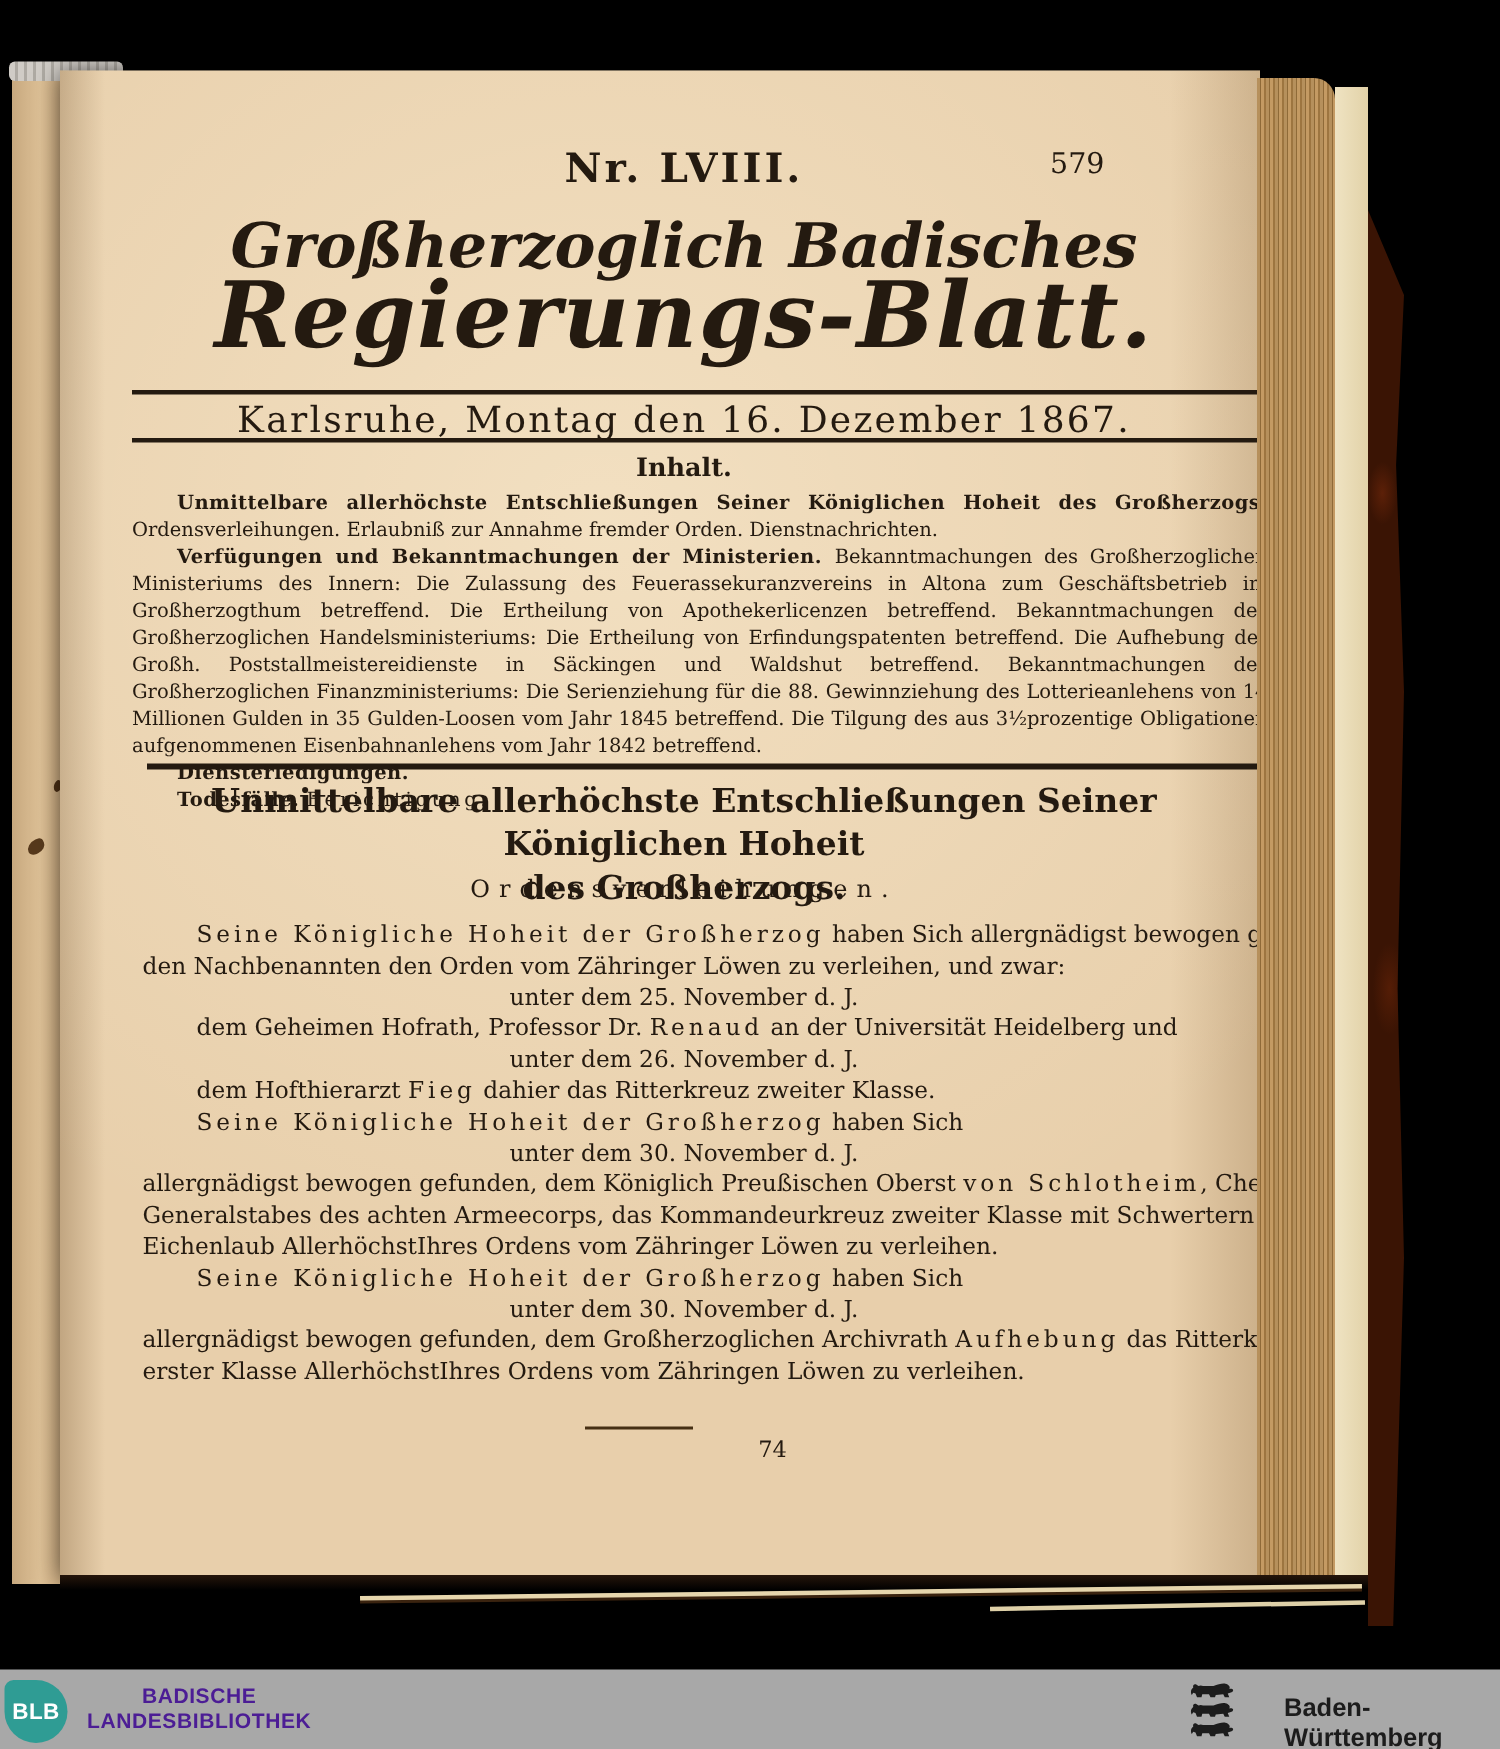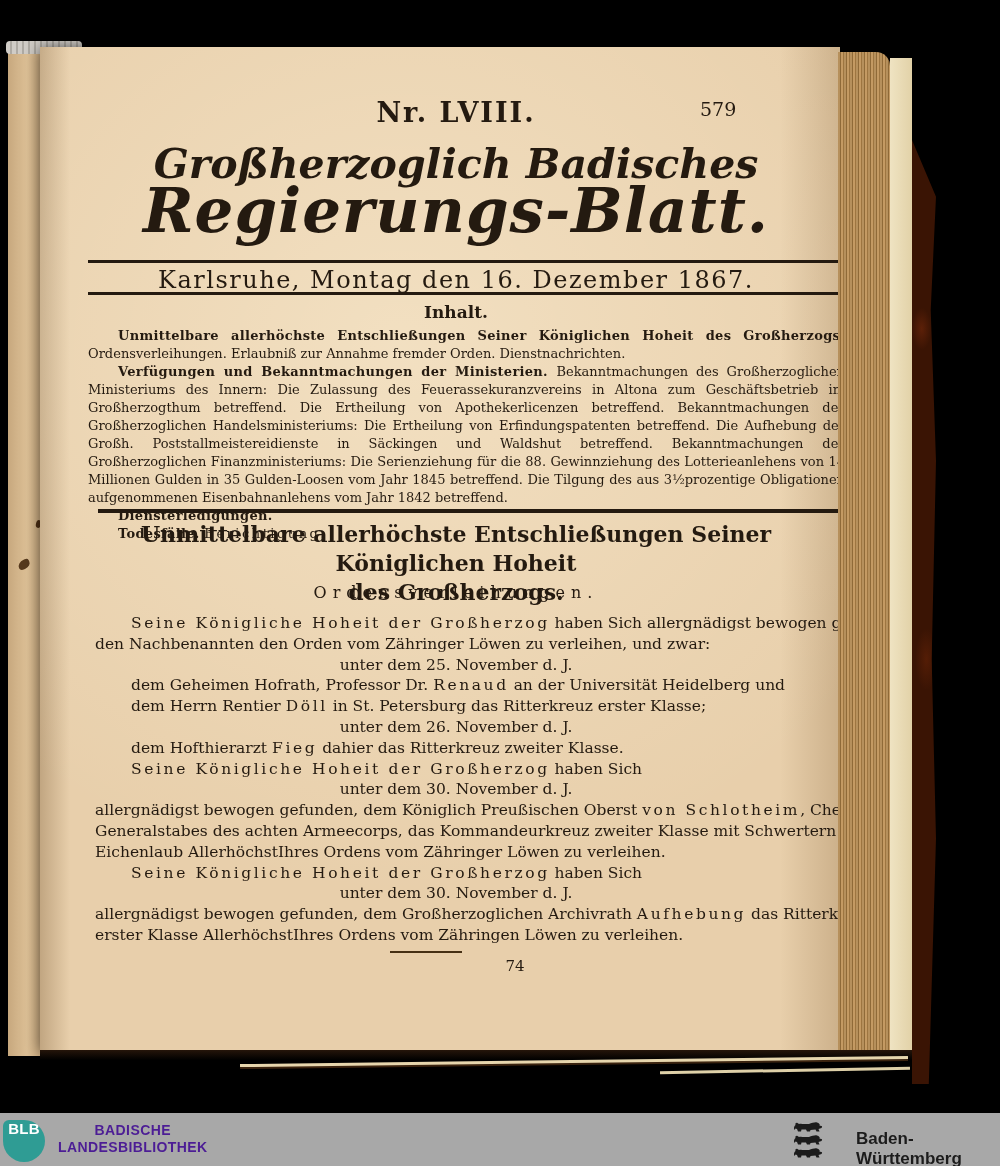--- a/index.html
+++ b/index.html
@@ -59,21 +59,21 @@
   .bl-indent{padding-left:36px;}
   .bl-center{text-align:center;}
   .sp{letter-spacing:2.6px;}
   .short-rule{left:350px;top:904px;width:72px;height:2px;background:#4a3category018;background:#463014;}
   .foot-no{left:430px;top:910px;width:90px;text-align:center;font-size:15px;}
 
   
   .footer{position:absolute;left:0;top:1113px;width:1000px;height:53px;background:var(--footer-bg,#a8a8a8);
           font-family:"Liberation Sans", sans-serif;display:flex;align-items:center;}
   .blb-logo{position:absolute;left:3px;top:7px;width:42px;height:42px;background:var(--logo-teal,#2f9c94);
-            border-radius:6px 50% 50% 50%;display:flex;justify-content:center;}
+            border-radius:6px 50% 50% 50%;display:flex;align-items:center;justify-content:center;}
   .blb-logo span{color:#fff;font-weight:bold;font-size:15px;letter-spacing:.3px;}
   .lib-name{position:absolute;left:58px;top:9px;color:#4c1d95;font-weight:bold;font-size:14px;line-height:17px;letter-spacing:.4px;text-align:center;}
   .arms{position:absolute;left:792px;top:8px;width:32px;height:38px;}
   .state-name{position:absolute;left:832px;top:16px;color:#1c1c1c;font-weight:600;font-size:17px;margin-left:24px;}
 </style>
 </head>
 <body>
 
 <div class="stage">
 
@@ -107,21 +107,20 @@
       <div>Unmittelbare allerhöchste Entschließungen Seiner Königlichen Hoheit</div>
       <div>des Großherzogs.</div>
     </div>
     <div class="abs sub-head">Ordensverleihungen.</div>
 
     <div class="abs body-lines">
         <div class="bl bl-indent"><span class="sp">Seine Königliche Hoheit der Großherzog</span><span> haben Sich allergnädigst bewogen gefunden,</span></div>
         <div class="bl bl-flush"><span>den Nachbenannten den Orden vom Zähringer Löwen zu verleihen, und zwar:</span></div>
         <div class="bl bl-center"><span>unter dem 25. November d. J.</span></div>
         <div class="bl bl-indent"><span>dem Geheimen Hofrath, Professor Dr. </span><span class="sp">Renaud</span><span> an der Universität Heidelberg und</span></div>
-        <div class="bl bl-indent"><span>dem Herrn Rentier </span><span class="sp">Döll</span><span> in St. Petersburg das Ritterkreuz erster Klasse;</span></div>
         <div class="bl bl-center"><span>unter dem 26. November d. J.</span></div>
         <div class="bl bl-indent"><span>dem Hofthierarzt </span><span class="sp">Fieg</span><span> dahier das Ritterkreuz zweiter Klasse.</span></div>
         <div class="bl bl-indent"><span class="sp">Seine Königliche Hoheit der Großherzog</span><span> haben Sich</span></div>
         <div class="bl bl-center"><span>unter dem 30. November d. J.</span></div>
         <div class="bl bl-flush"><span>allergnädigst bewogen gefunden, dem Königlich Preußischen Oberst </span><span class="sp">von Schlotheim</span><span>, Chef des</span></div>
         <div class="bl bl-flush"><span>Generalstabes des achten Armeecorps, das Kommandeurkreuz zweiter Klasse mit Schwertern und</span></div>
         <div class="bl bl-flush"><span>Eichenlaub AllerhöchstIhres Ordens vom Zähringer Löwen zu verleihen.</span></div>
         <div class="bl bl-indent"><span class="sp">Seine Königliche Hoheit der Großherzog</span><span> haben Sich</span></div>
         <div class="bl bl-center"><span>unter dem 30. November d. J.</span></div>
         <div class="bl bl-flush"><span>allergnädigst bewogen gefunden, dem Großherzoglichen Archivrath </span><span class="sp">Aufhebung</span><span> das Ritterkreuz</span></div>

